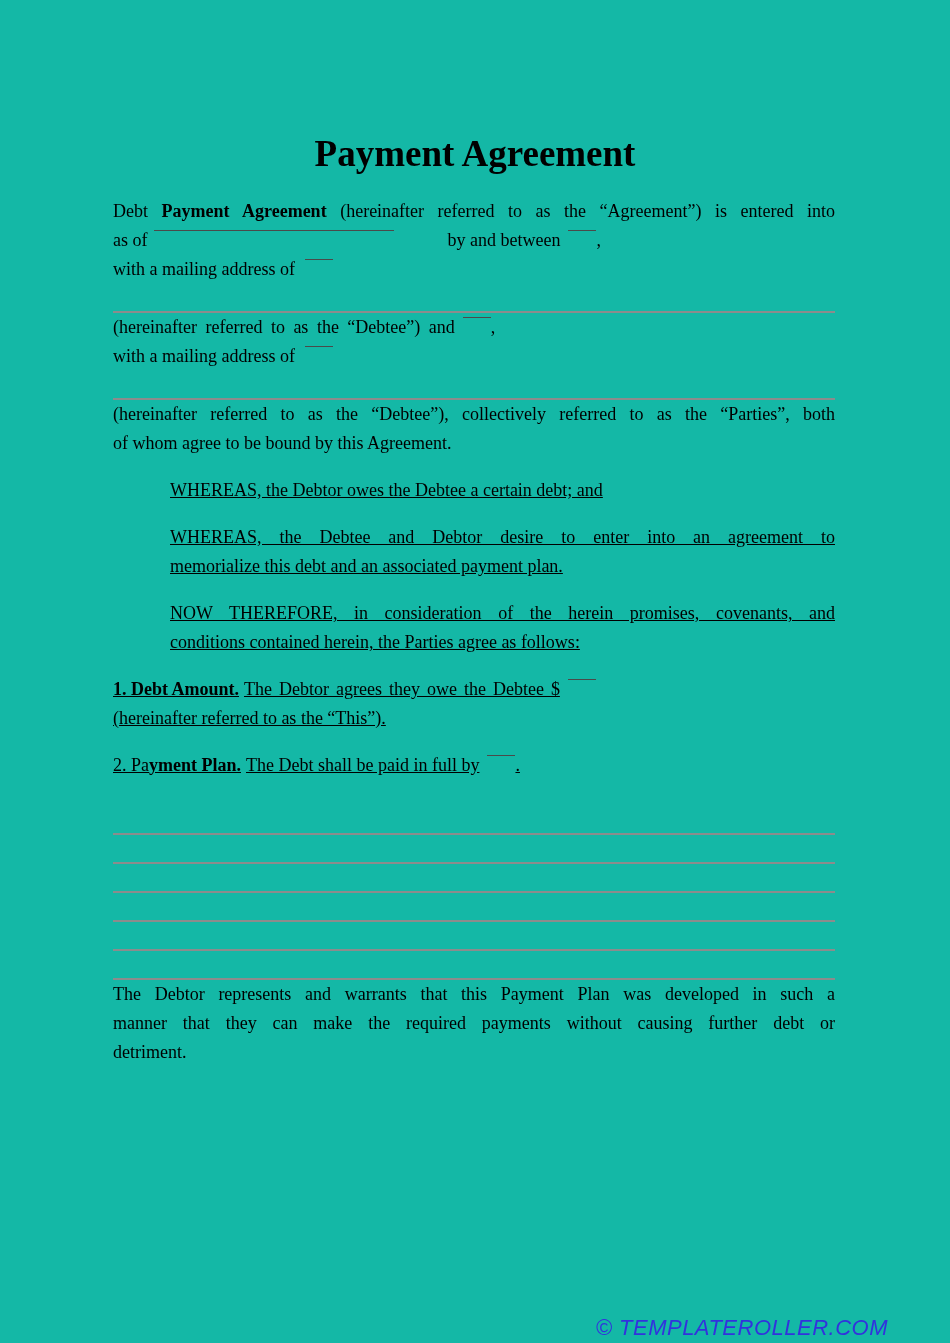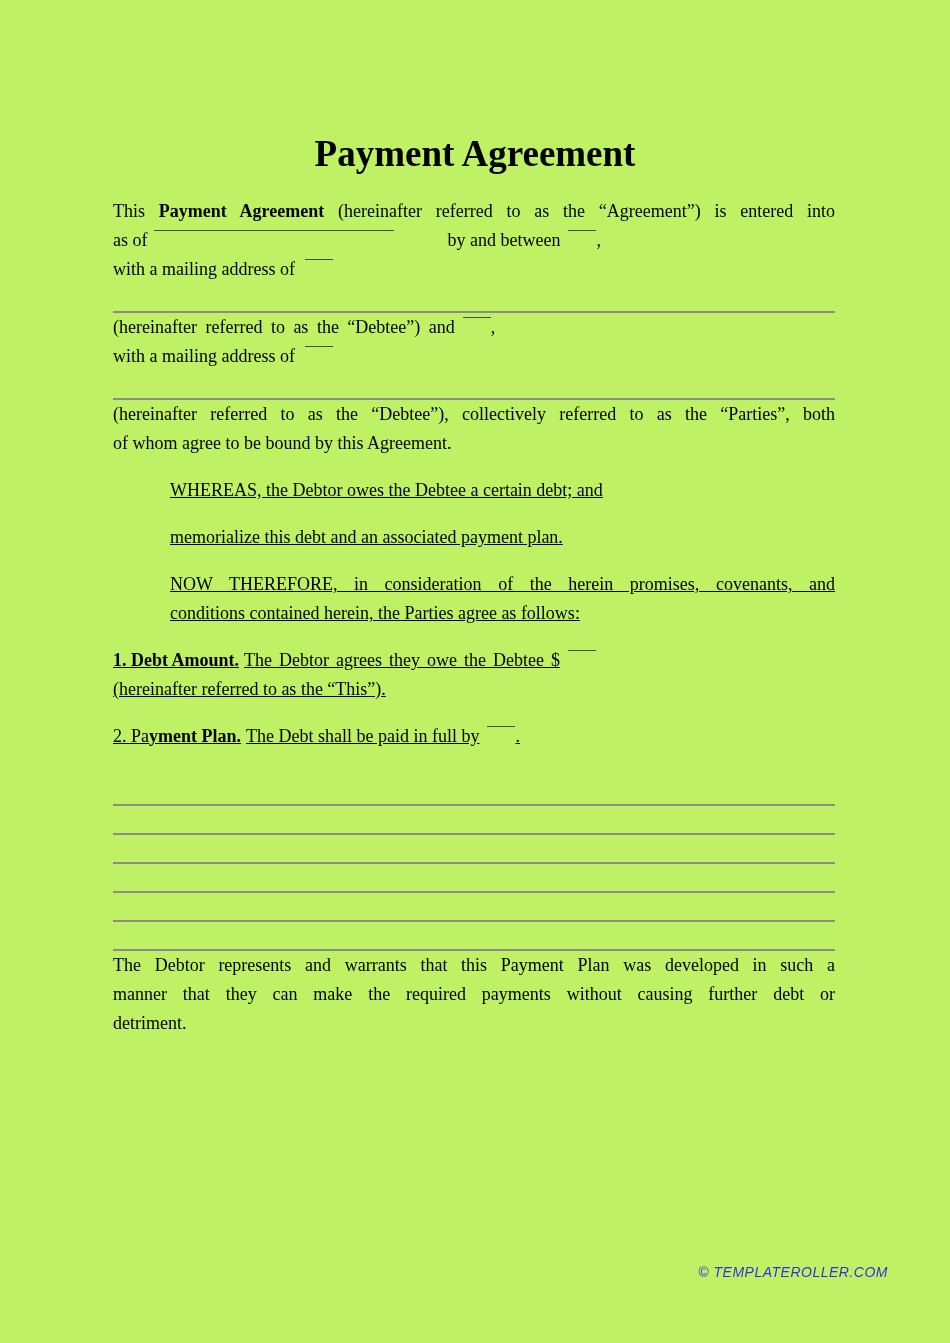--- a/index.html
+++ b/index.html
@@ -1,17 +1,17 @@
 <!DOCTYPE html>
 <html><head>
 <meta charset="utf-8">
 <style>
   html,body{margin:0;padding:0;background:#ffffff;}
   .page{
-    position:relative;width:950px;height:1343px;background:#bef264;
+    position:relative;width:950px;height:1343px;background:#14b8a6;
     font-family:"Liberation Serif", serif;font-size:18px;color:#000;
     overflow:hidden;
   }
   .title{
     position:absolute;top:132px;left:0;width:100%;margin:0;
     text-align:center;font-size:37px;font-weight:bold;line-height:44px;
     font-family:"Liberation Serif", serif;
   }
   .content{position:absolute;left:113px;top:197px;width:722px;}
   .line{height:29px;line-height:29px;}
@@ -30,36 +30,36 @@
   .gap10{margin-left:10px;}
   .ws4{word-spacing:4px;}
   .ws2{word-spacing:2.5px;}
   .rule{height:27px;border-bottom:2px solid #8c8c8c;}
   .indent{margin-left:57px;}
   .mt{margin-top:18px;text-decoration:underline;}
   .plan-lines{margin-top:26px;}
   .closing{}
   b{font-weight:bold;}
   .footer{
-    position:absolute;top:1264px;right:62px;
+    position:absolute;top:1315px;right:62px;
     font-family:"Liberation Sans", sans-serif;font-style:italic;
-    font-size:14px;letter-spacing:0.5px;color:#3232dd;
+    font-size:22px;letter-spacing:0.5px;color:#3232dd;
   }
 </style>
 </head>
 <body>
 
 <div class="page">
 
   <h1 class="title">Payment Agreement</h1>
 
   <div class="content">
 
     <div>
-      <div class="line jl"><span>This </span><b>Payment Agreement</b><span> (hereinafter referred to as the “Agreement”) is entered into</span></div>
+      <div class="line jl"><span>Debt </span><b>Payment Agreement</b><span> (hereinafter referred to as the “Agreement”) is entered into</span></div>
 
       <div class="line flexline">
         <span>as of</span>
         <span class="fill fixed gap6"></span>
         <span class="gap6">by and between</span>
         <span class="fill gap8"></span>
         <span>,</span>
       </div>
 
       <div class="line flexline">
@@ -84,20 +84,21 @@
 
       <div class="line jl">(hereinafter referred to as the “Debtee”), collectively referred to as the “Parties”, both</div>
       <div class="line">of whom agree to be bound by this Agreement.</div>
     </div>
 
     <div class="mt indent">
       <div class="line">WHEREAS, the Debtor owes the Debtee a certain debt; and</div>
     </div>
 
     <div class="mt indent">
+      <div class="line jl">WHEREAS, the Debtee and Debtor desire to enter into an agreement to</div>
       <div class="line">memorialize this debt and an associated payment plan.</div>
     </div>
 
     <div class="mt indent">
       <div class="line jl">NOW THEREFORE, in consideration of the herein promises, covenants, and</div>
       <div class="line">conditions contained herein, the Parties agree as follows:</div>
     </div>
 
     <div class="mt">
       <div class="line flexline">

